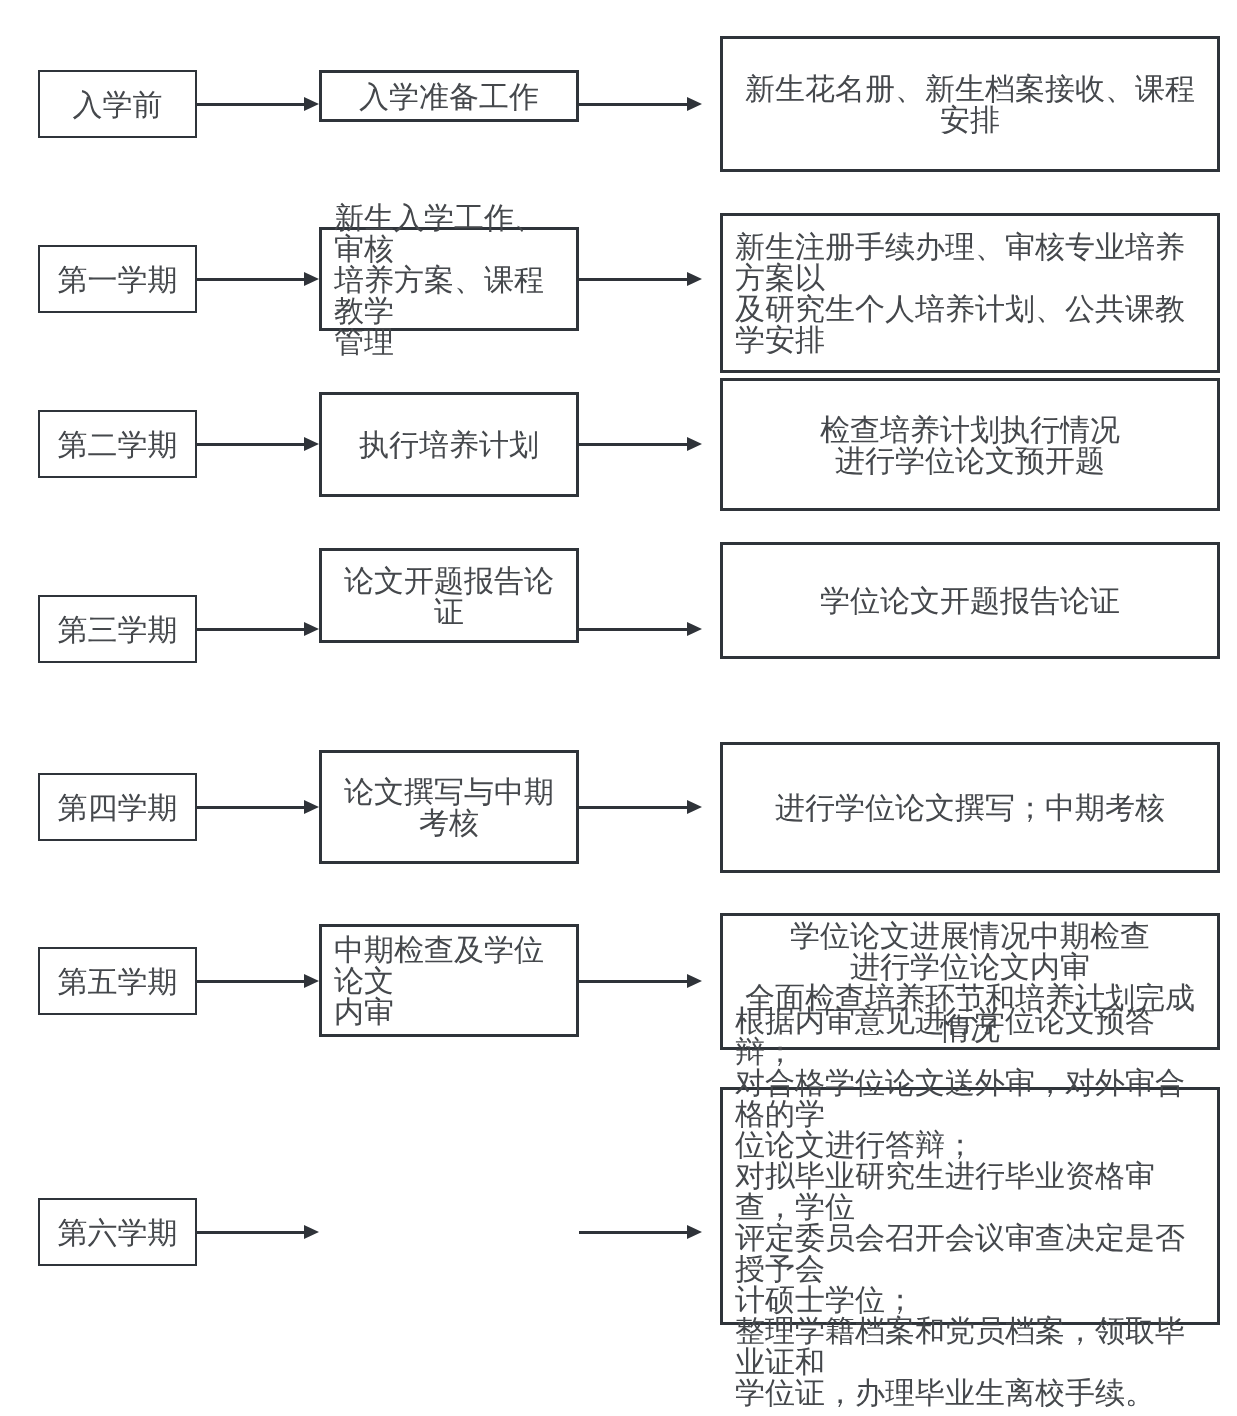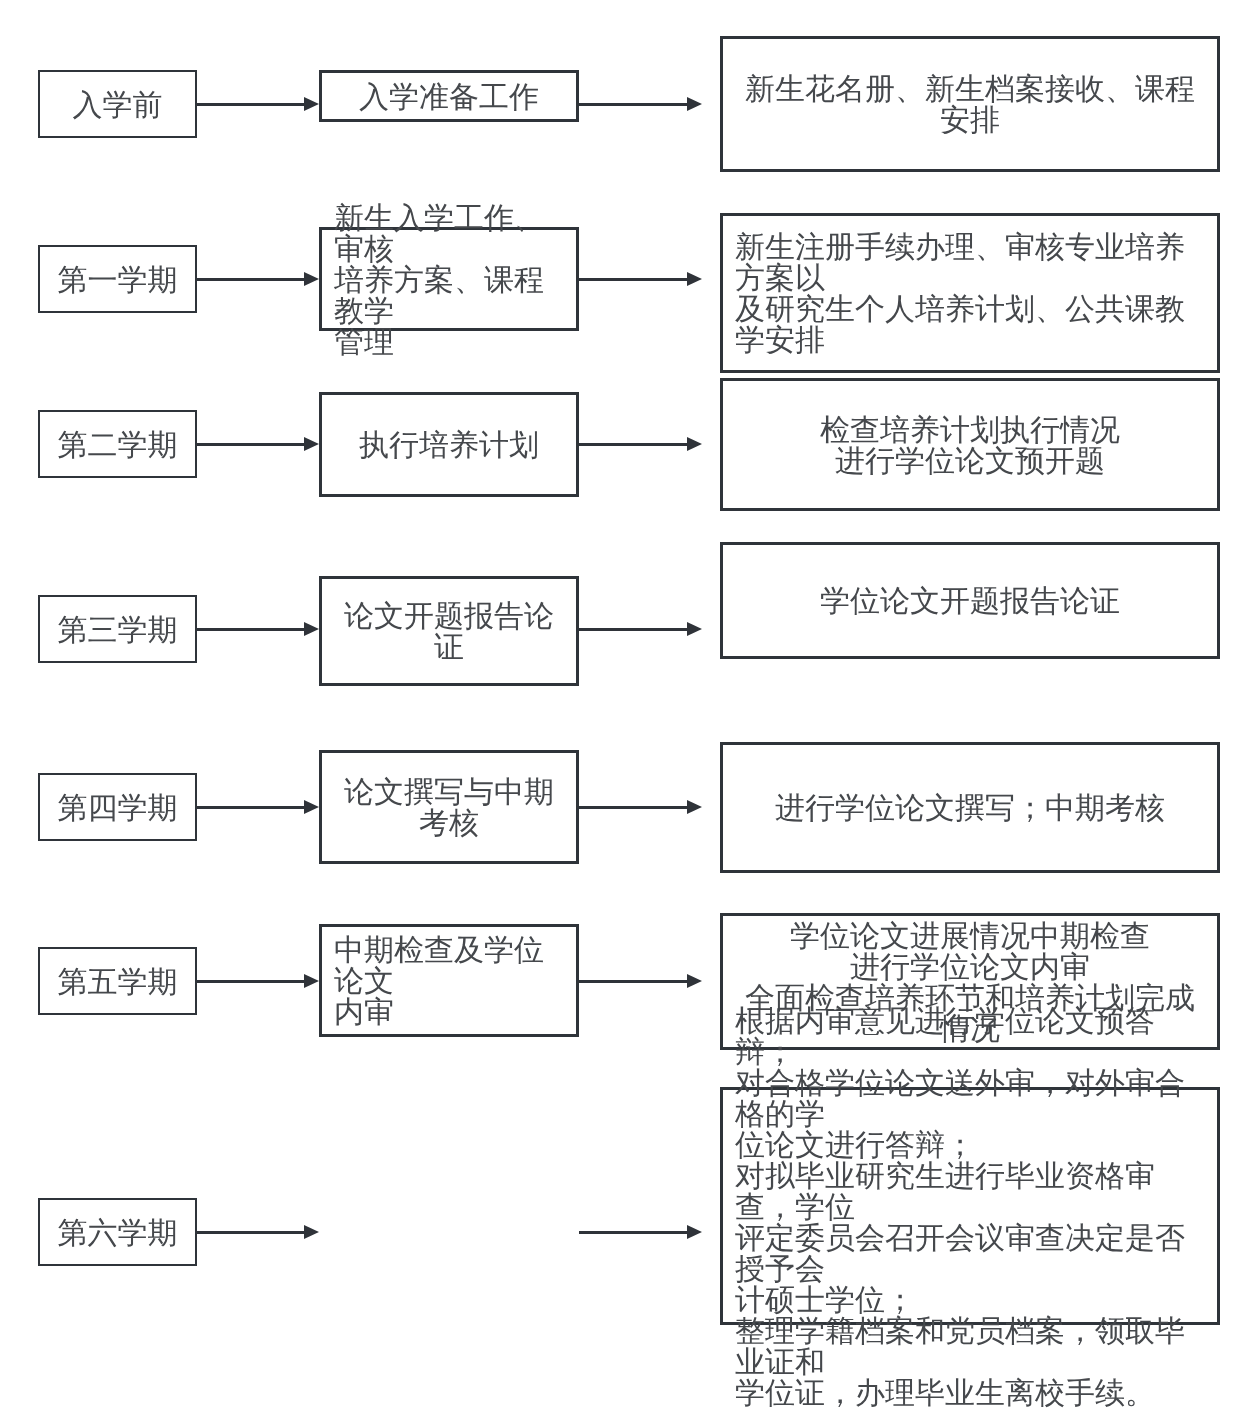--- a/index.html
+++ b/index.html
@@ -101,21 +101,21 @@
       <i class="head"></i>
     </div>
   <div class="box detail al-center" style="top:378px;height:133px">检查培养计划执行情况
 进行学位论文预开题</div>
 
   <div class="box stage al-center" style="top:595px">第三学期</div>
   <div class="arrow a1" style="top:622px">
       <i class="shaft"></i>
       <i class="head"></i>
     </div>
-  <div class="box task al-center" style="top:576px;height:110px">论文开题报告论证</div>
+  <div class="box task al-center" style="top:548px;height:95px">论文开题报告论证</div>
   <div class="arrow a2" style="top:622px">
       <i class="shaft"></i>
       <i class="head"></i>
     </div>
   <div class="box detail al-center" style="top:542px;height:117px">学位论文开题报告论证</div>
 
   <div class="box stage al-center" style="top:773px">第四学期</div>
   <div class="arrow a1" style="top:800px">
       <i class="shaft"></i>
       <i class="head"></i>

